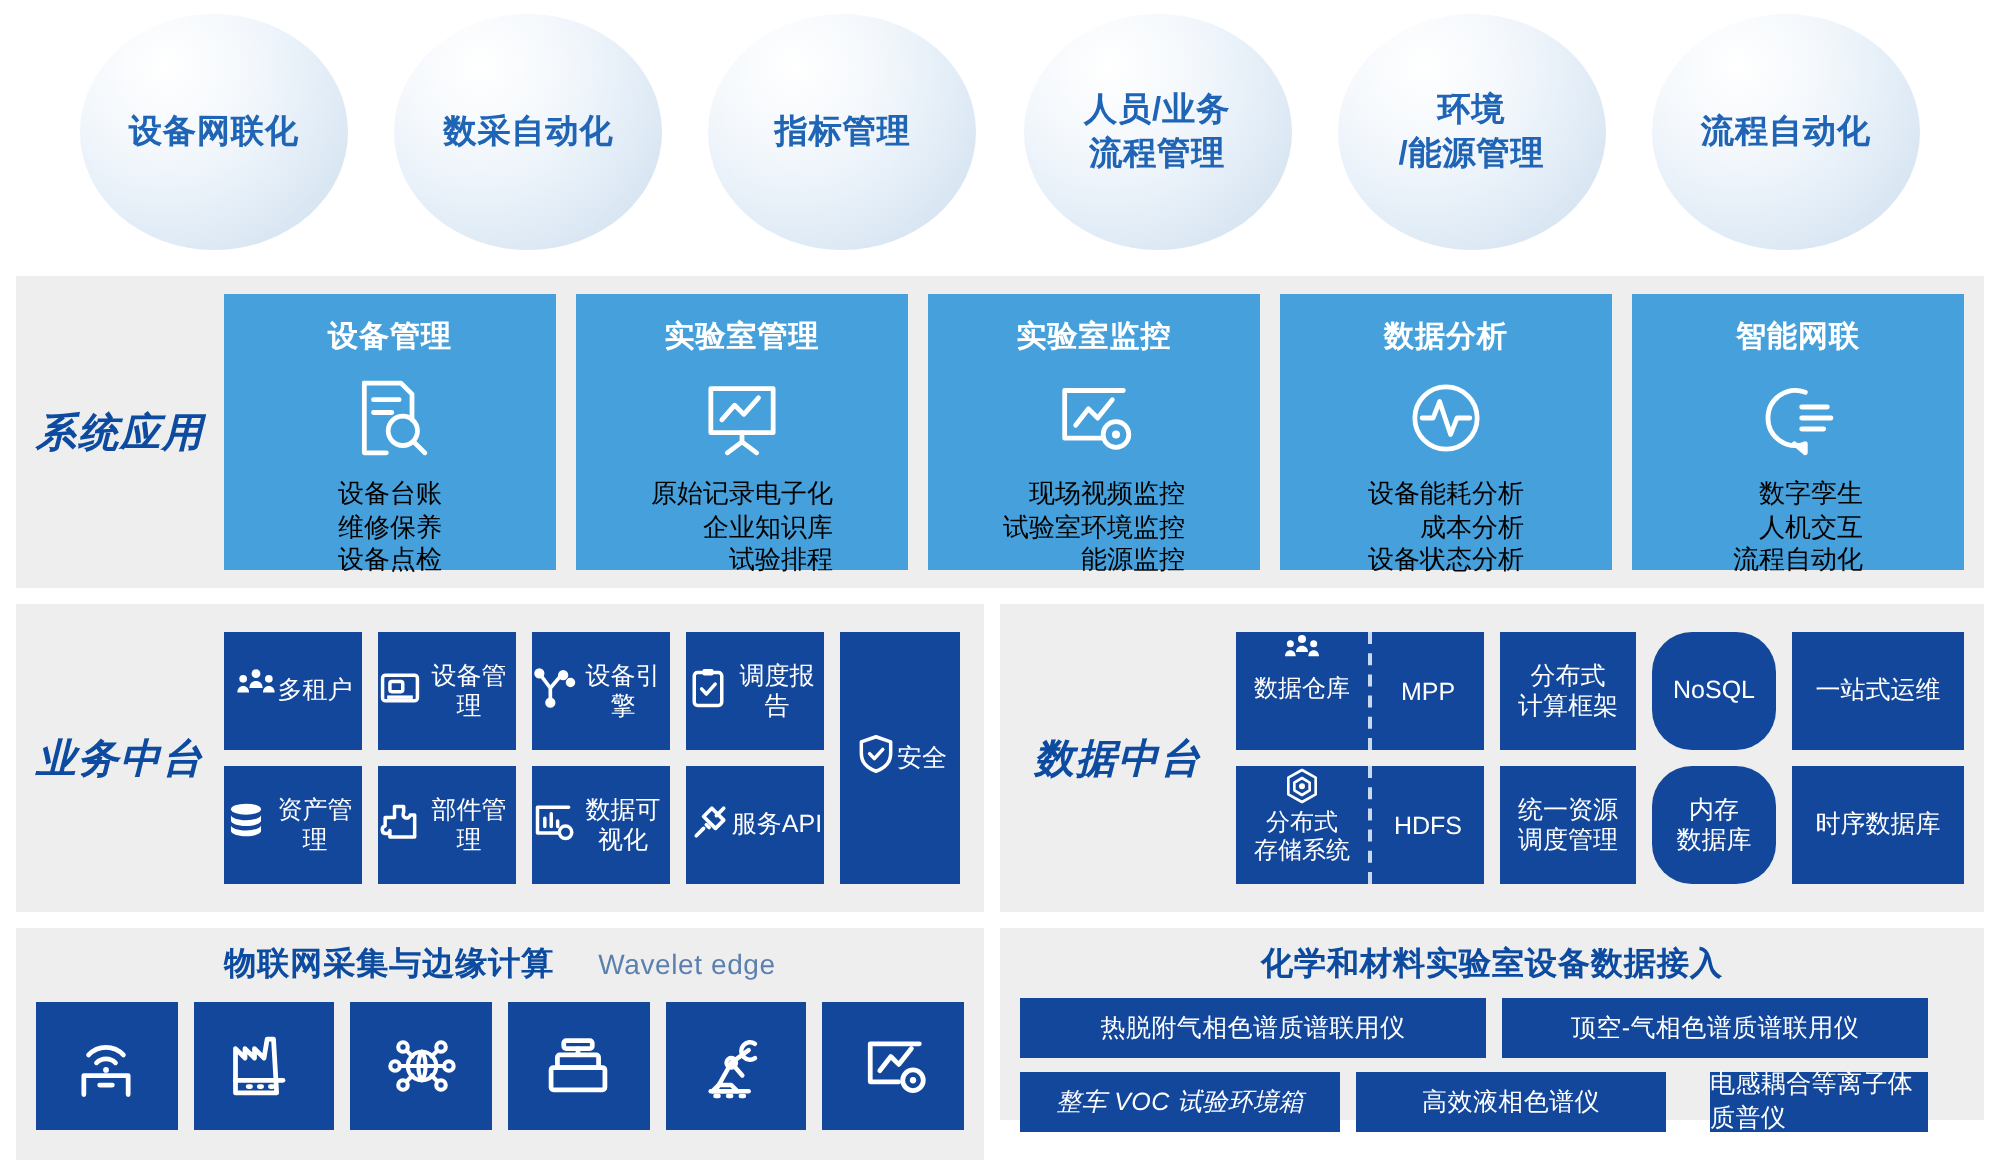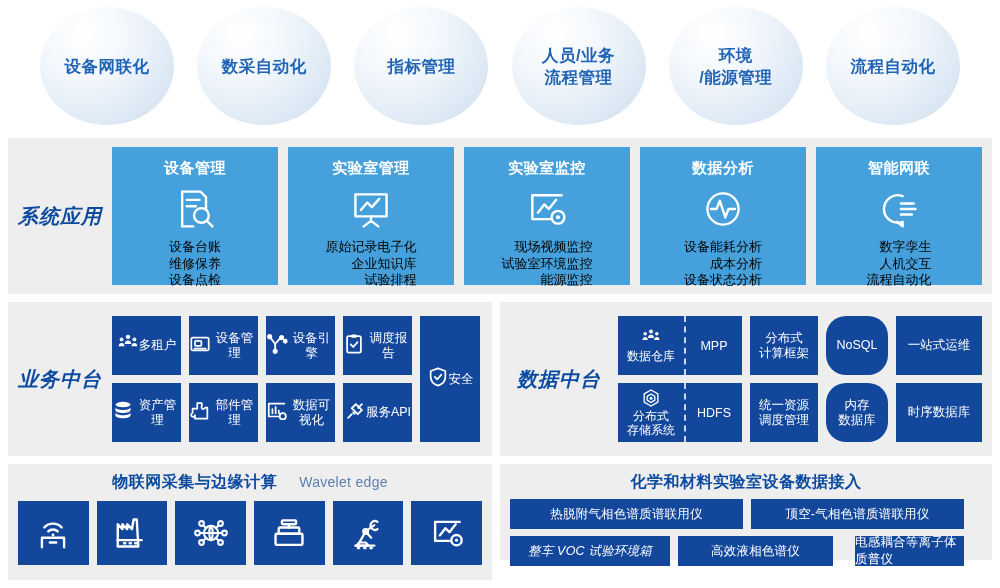--- a/index.html
+++ b/index.html
@@ -72,21 +72,21 @@
   .sec-tile .tile-label { font-size:12.5px; }
 
   
   .data-grid { flex:1; display:flex; flex-direction:column; gap:8px; padding-right:10px; }
   .data-rowline { display:flex; gap:8px; height:59px; }
   .combo-tile {
     flex: 0 0 124px; background:#12479c; color:#fff; display:flex; height:100%;
     position:relative;
   }
   .combo-left {
-    flex:0 0 68px; display:flex; flex-direction:column; align-items:center; justify-content:center;
+    flex:0 0 68px; display:flex; flex-direction:column; align-items:center; 
     border-right: 2px dashed #c9d9ef;
   }
   .combo-left .tile-icon { height:20px; display:flex; align-items:center; margin-bottom:2px; }
   .combo-left .tile-label { font-size:12px; line-height:1.15; text-align:center; white-space:pre-line; }
   .combo-right { flex:1; display:flex; align-items:center; justify-content:center; font-size:12.5px; }
   .d-tile { background:#12479c; color:#fff; display:flex; align-items:center; justify-content:center;
             font-size:12.5px; line-height:1.2; text-align:center; white-space:pre-line; }
   .d-w1 { flex:0 0 68px; }
   .d-w2 { flex:0 0 62px;border-radius:20px; }
   .d-w3 { flex:1; }

